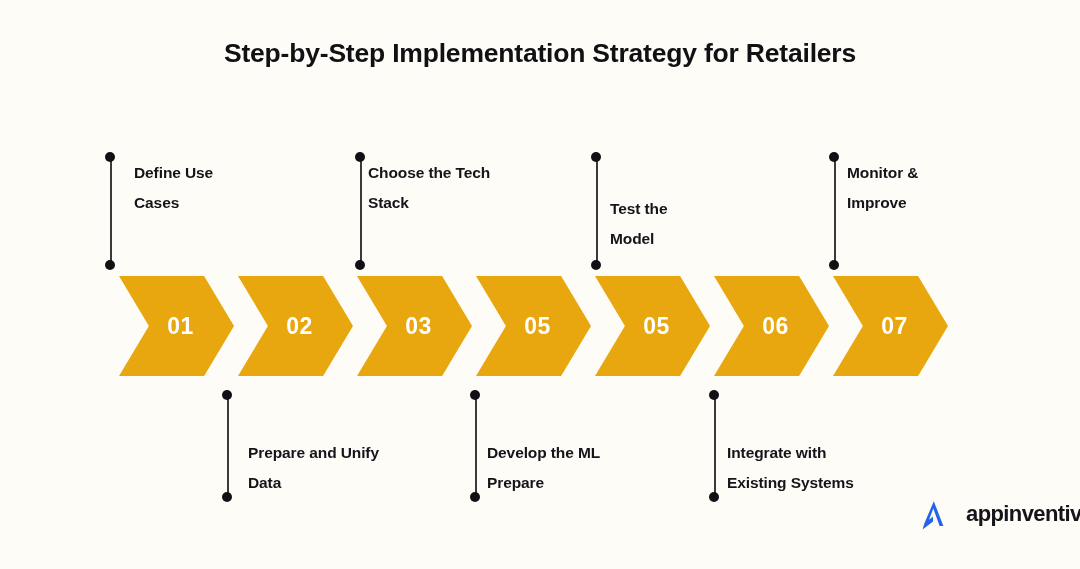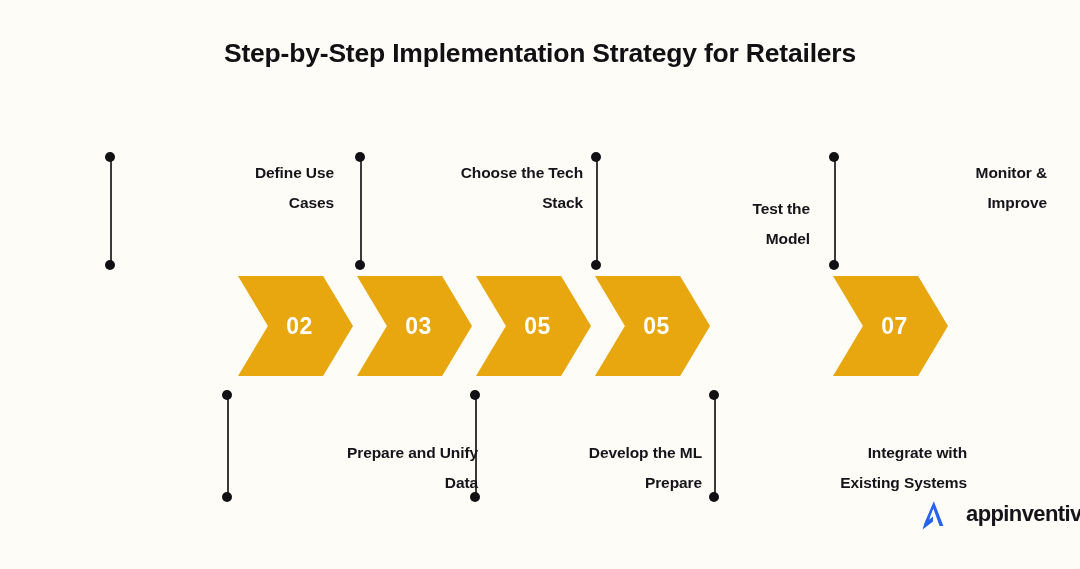--- a/index.html
+++ b/index.html
@@ -90,21 +90,20 @@
 
   
   .step-label {
     position: absolute;
     font-size: 15.5px;
     font-weight: bold;
     color: #15141A;
     line-height: 30px;
     letter-spacing: -0.1px;
     white-space: pre-line;
-    text-align: right;
   }
 
   
   .logo {
     position: absolute;
     left: 916px;
     top: 497px;
     display: flex;
     align-items: center;
     gap: 16px;
@@ -176,31 +175,37 @@
 Improve</div>
 
   <div class="step-label" style="left:248px; top:438px; width:230px;">Prepare and Unify
 Data</div>
   <div class="step-label" style="left:487px; top:438px; width:215px;">Develop the ML
 Prepare</div>
   <div class="step-label" style="left:727px; top:438px; width:240px;">Integrate with
 Existing Systems</div>
 
   <div class="chevron-band">
+    <div class="chevron" style="left:119px;">
+      <span class="num">01</span>
+    </div>
     <div class="chevron" style="left:238px;">
       <span class="num">02</span>
     </div>
     <div class="chevron" style="left:357px;align-items:center;">
       <span class="num">03</span>
     </div>
     <div class="chevron" style="left:476px;">
       <span class="num">05</span>
     </div>
     <div class="chevron" style="left:595px;">
       <span class="num">05</span>
+    </div>
+    <div class="chevron" style="left:714px;">
+      <span class="num">06</span>
     </div>
     <div class="chevron" style="left:833px;">
       <span class="num">07</span>
     </div>
   </div>
 
   <div class="logo">
     <svg class="logo-mark" viewBox="0 0 34 34">
       <path d="M17.8 4.2 L27.4 29.0 L23.6 29.0 L17.3 11.6 L13.1 22.8 L17.0 19.4 L17.0 24.4 L6.6 32.4 L8.3 26.6 Z" fill="#2563EB"></path>
     </svg>

